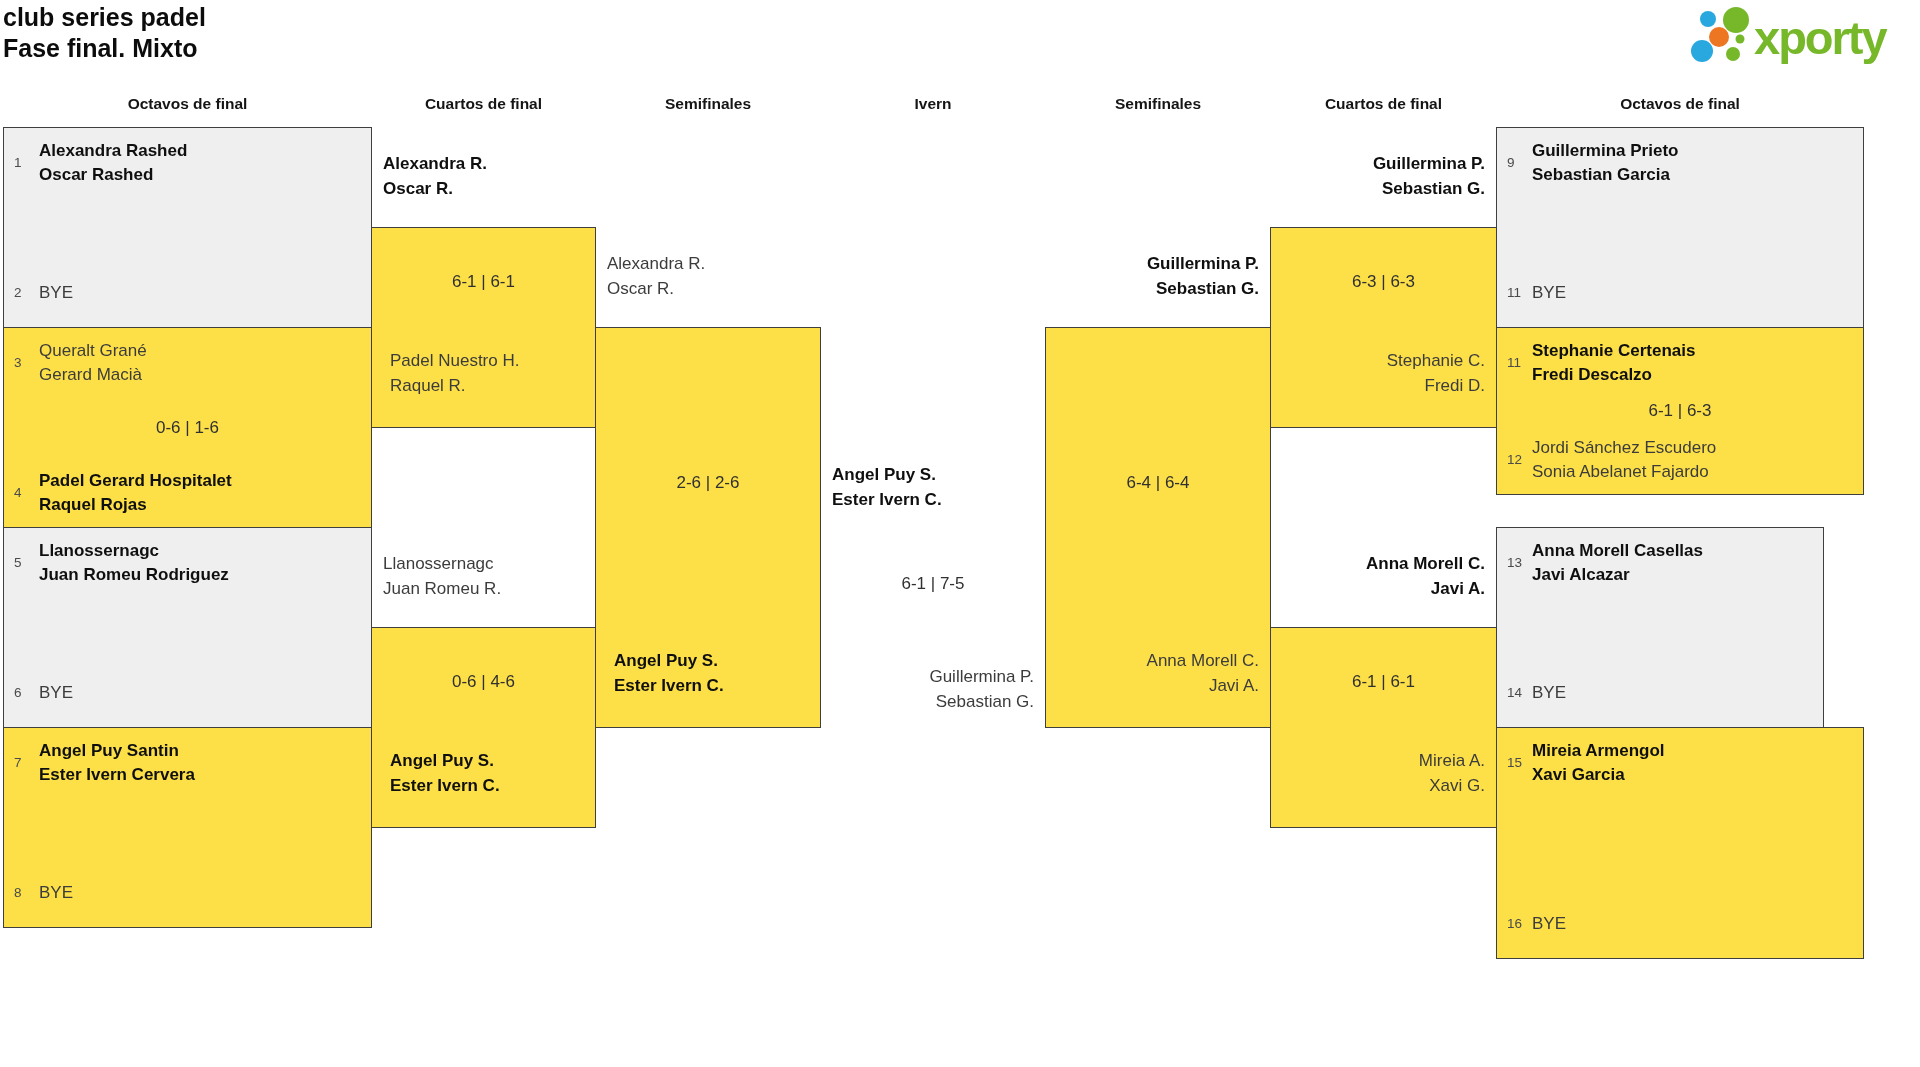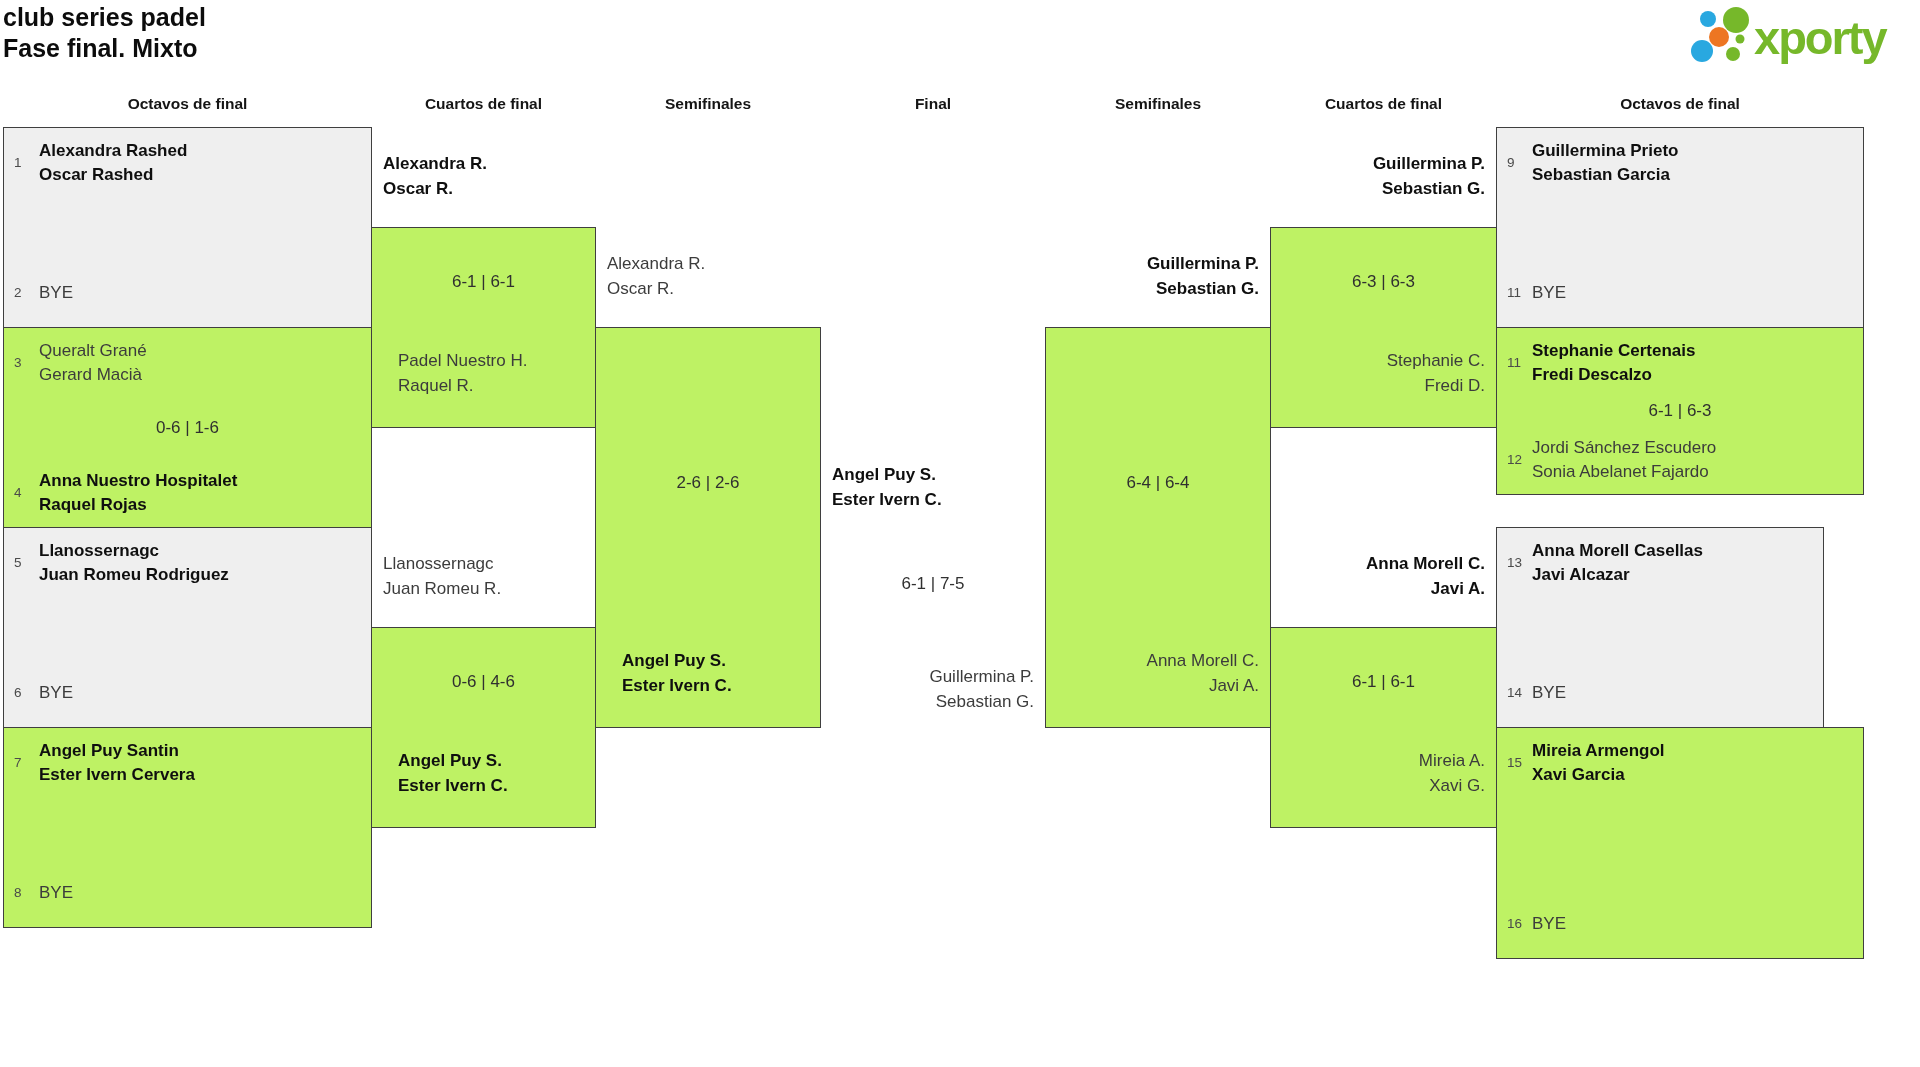--- a/index.html
+++ b/index.html
@@ -1,36 +1,36 @@
 <!DOCTYPE html>
 <html><head>
 <meta charset="utf-8">
 <style>
   html,body{margin:0;padding:0;background:#fff;}
   .canvas{position:relative;width:1920px;height:1067px;background:#fff;overflow:hidden;
           font-family:"Liberation Sans",sans-serif;padding-left:22px;}
   .title-line{font-size:25px;line-height:31px;font-weight:700;color:#0c0c0c;}
   .colh{position:absolute;top:95px;text-align:center;font-size:15.5px;font-weight:600;color:#151515;}
-  .box{position:absolute;border:1px solid #3f3f3f;background:#bef264;box-sizing:border-box;}
+  .box{position:absolute;border:1px solid #3f3f3f;background:#fde047;box-sizing:border-box;}
   .box.shaded{background:#efefef;}
   .slot{position:absolute;left:10px;right:6px;display:flex;align-items:center;gap:3px;}
   .slot.top{top:11px;}
   .slot.bot{bottom:10px;}
   .slot.bot.bye{bottom:22px;}
   .seed{flex:0 0 22px;font-size:13.5px;color:#4a4a4a;line-height:24px;}
   .names{font-size:17px;line-height:24px;color:#3c3c3c;}
   .names.b{font-weight:700;color:#0f0f0f;}
   .score{position:absolute;left:0;right:0;text-align:center;font-size:17px;color:#303030;}
   .score.mid{top:50%;transform:translateY(-50%);}
   .qf .score{top:44px;}
   .sf .score{top:145px;}
   .lbl{position:absolute;font-size:17px;line-height:25px;color:#3c3c3c;}
   .lbl.b{font-weight:700;color:#0f0f0f;}
   .lbl.above{bottom:100%;margin-bottom:27px;left:11px;right:11px;}
-  .lbl.loser{bottom:29px;left:26px;right:11px;}
+  .lbl.loser{bottom:29px;left:18px;right:11px;}
   .ra{text-align:right;}
   .final-area{position:absolute;}
   .final-area .lbl{left:12px;right:12px;}
   .logo{position:absolute;left:1686px;top:0;width:232px;height:66px;}
 </style>
 </head>
 <body>
 
 <div class="canvas">
 
@@ -47,21 +47,21 @@
       <circle cx="54" cy="39" r="4.5" fill="#76b82a"></circle>
       <circle cx="16" cy="51" r="11" fill="#29a8e0"></circle>
       <circle cx="47" cy="54" r="7" fill="#76b82a"></circle>
       <text x="68" y="54" font-family="Liberation Sans, sans-serif" font-size="47" font-weight="700" letter-spacing="-2" fill="#76b82a">xporty</text>
     </svg>
   </div>
 
   <div class="colh" style="left:3px;width:369px;">Octavos de final</div>
   <div class="colh" style="left:371px;width:225px;">Cuartos de final</div>
   <div class="colh" style="left:595px;width:226px;">Semifinales</div>
-  <div class="colh" style="left:820px;width:226px;">Final</div>
+  <div class="colh" style="left:820px;width:226px;">Ivern</div>
   <div class="colh" style="left:1045px;width:226px;">Semifinales</div>
   <div class="colh" style="left:1270px;width:227px;">Cuartos de final</div>
   <div class="colh" style="left:1496px;width:368px;">Octavos de final</div>
 
   <div class="box shaded" style="left:3px;top:127px;width:369px;height:201px;">
     <div class="slot top">
       <span class="seed">1</span>
       <div class="names b">
         <div>Alexandra Rashed</div>
         <div>Oscar Rashed</div>
@@ -80,21 +80,21 @@
       <span class="seed">3</span>
       <div class="names">
         <div>Queralt Grané</div>
         <div>Gerard Macià</div>
       </div>
     </div>
     <div class="score mid">0-6 | 1-6</div>
     <div class="slot bot">
       <span class="seed">4</span>
       <div class="names b">
-        <div>Anna Nuestro Hospitalet</div>
+        <div>Padel Gerard Hospitalet</div>
         <div>Raquel Rojas</div>
       </div>
     </div>
   </div>
 
   <div class="box shaded" style="left:3px;top:527px;width:369px;height:201px;">
     <div class="slot top">
       <span class="seed">5</span>
       <div class="names b">
         <div>Llanossernagc</div>

